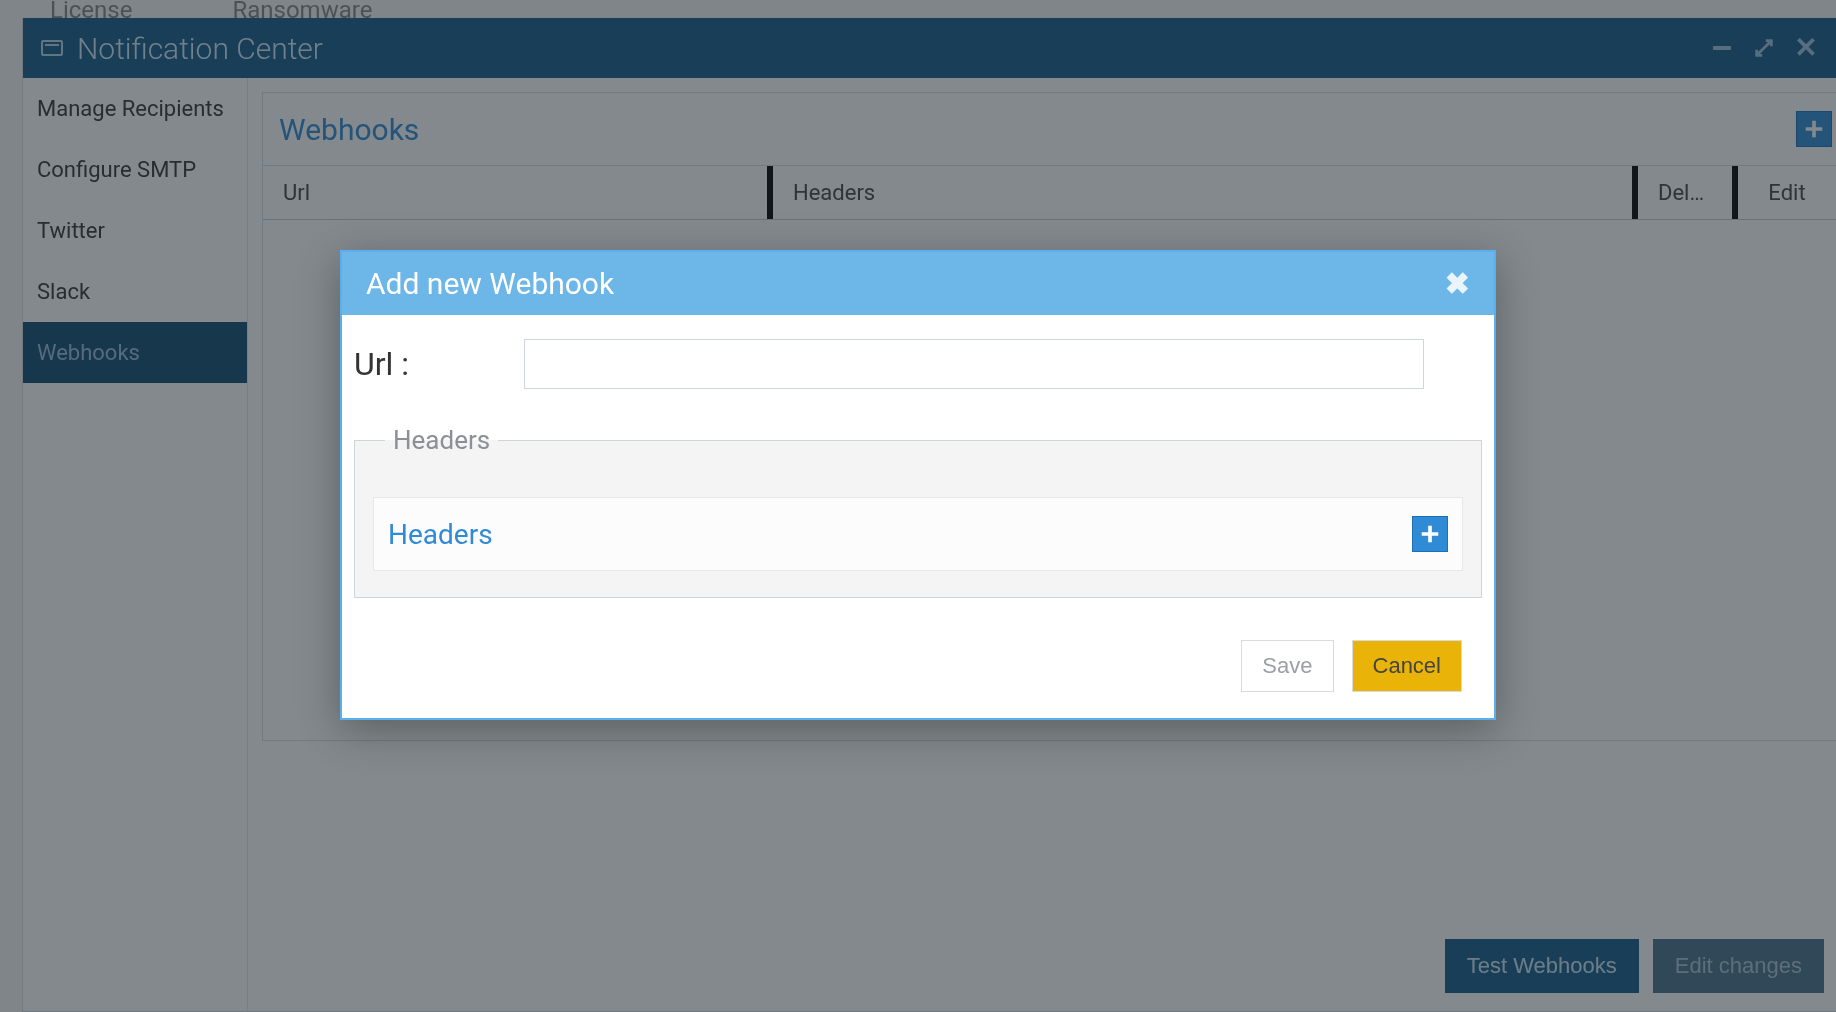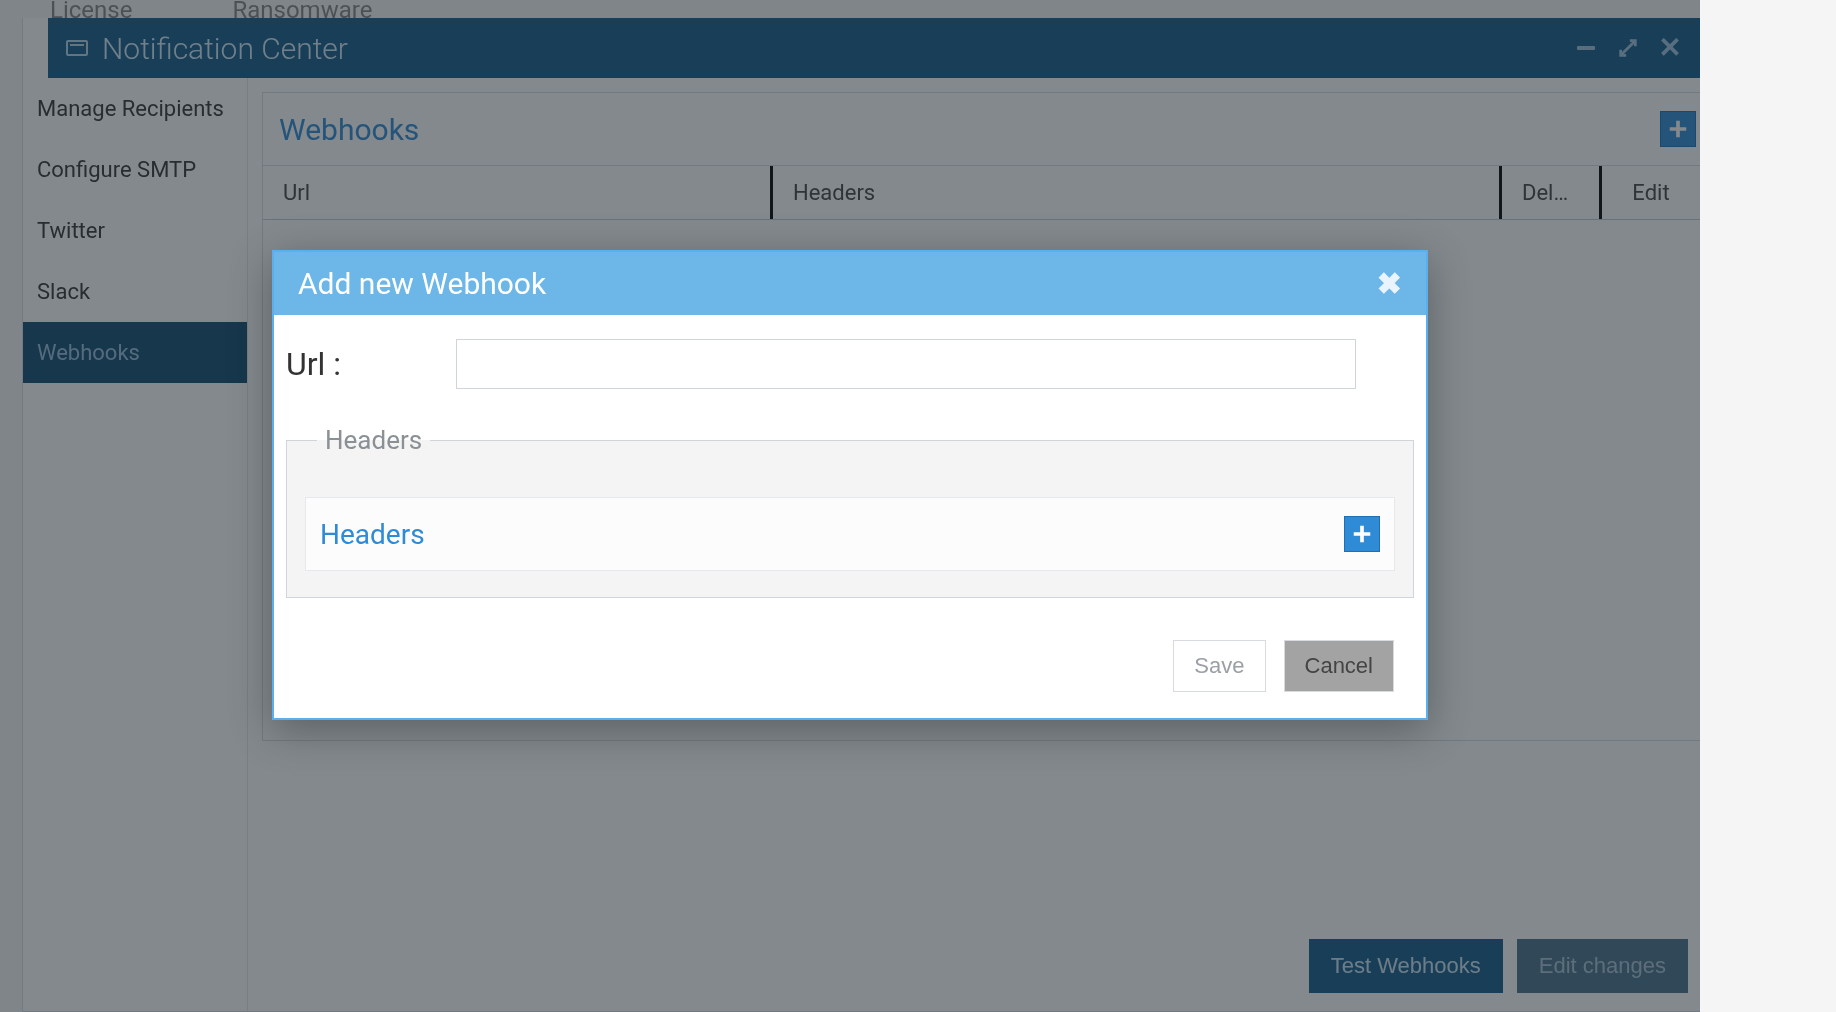--- a/index.html
+++ b/index.html
@@ -1,25 +1,25 @@
 <!DOCTYPE html>
 <html><head>
 <meta charset="utf-8">
 <style>
   * { box-sizing: border-box; margin: 0; padding: 0; }
   html, body { width: 100%; height: 100%; font-family: -apple-system, "Segoe UI", Roboto, "Helvetica Neue", Arial, sans-serif; background:#f5f5f5; color:#333; }
-  .app { position:relative; width:1700px; height:1012px; overflow:hidden;text-decoration:underline; }
+  .app { position:relative; width:1836px; height:1012px; overflow:hidden;text-decoration:underline; }
 
   
   .bg-tabs { position:absolute; top:-4px; left:50px; display:flex; gap:100px; color:#555; font-size:24px; }
   .bg-tabs span { opacity:.7; }
 
   
   .window { position:absolute; left:22px; top:18px; right:0; bottom:0; background:#fff; border:1px solid #d7dde3; border-top:none; border-right:none; box-shadow:none; overflow:hidden; }
-  .titlebar { height:60px; background:#145a8a; display:flex; align-items:center; padding:0 18px; color:#c9dff2;margin-left:25px; }
+  .titlebar { height:60px; background:#145a8a; display:flex; align-items:center; padding:0 18px; color:#c9dff2; }
   .titlebar .env { width:22px; height:16px; border:2px solid #c9dff2; border-radius:2px; margin-right:14px; position:relative; opacity:.9; }
   .titlebar .env::after{ content:""; position:absolute; left:2px; right:2px; top:2px; height:0; border-top:2px solid #c9dff2; }
   .titlebar .title { font-size:30px; font-weight:300; color:#d6e9f8; }
   .titlebar .spacer { flex:1; }
   .win-controls { display:flex; gap:18px; align-items:center; color:#9fc4e1; }
   .win-controls .ctrl { width:24px; height:24px; display:flex; align-items:center; justify-content:center; cursor:pointer; }
   .ctrl.min::before{ content:""; display:block; width:18px; height:4px; background:#9fc4e1; border-radius:1px; }
   .ctrl.max svg{ width:22px;height:22px; stroke:#9fc4e1; fill:none; stroke-width:3; }
   .ctrl.close{ font-size:28px; font-weight:700; line-height:1; color:#9fc4e1; }
 
@@ -33,21 +33,21 @@
   
   .main { flex:1; padding:14px 0 0 14px; position:relative; }
   .panel { border:1px solid #d7dde3; border-right:none; }
   .panel-head { display:flex; align-items:center; padding:18px 0 18px 16px; }
   .panel-title { color:#2f8bd6; font-size:30px; font-weight:400; }
   .panel-head .spacer{flex:1;}
   .add-btn { width:36px; height:36px; background:#2f8bd6; color:#fff; display:flex; align-items:center; justify-content:center; margin-right:4px; cursor:pointer; border:1px solid #1d6fb6; }
   .add-btn svg{ width:22px;height:22px; fill:#fff; }
 
   .grid-head { display:flex; border-top:1px solid #d7dde3; border-bottom:1px solid #c7ccd2; font-size:22px; color:#444; }
-  .grid-head .col { padding:14px 20px; border-right:3px solid #000000; white-space:nowrap; overflow:hidden; text-overflow:ellipsis; }
+  .grid-head .col { padding:14px 20px; border-right:6px solid #000000; white-space:nowrap; overflow:hidden; text-overflow:ellipsis; }
   .grid-head .col.url { flex:0 0 510px; }
   .grid-head .col.headers { flex:1; }
   .grid-head .col.del { flex:0 0 100px; }
   .grid-head .col.edit { flex:0 0 98px; border-right:none; text-align:center; }
 
   .grid-body { height:520px; }
 
   .footer-bar { position:absolute; left:14px; right:0; bottom:18px; display:flex; justify-content:flex-end; gap:14px; padding-right:12px; }
   .footer-bar .btn { padding:14px 22px; font-size:22px; color:#cfe4f4; background:#145a8a; border:none; cursor:pointer; }
   .footer-bar .btn.secondary { background:#4b6f89; color:#a9c3d8; }
@@ -70,21 +70,21 @@
   fieldset.headers { margin-top:36px; border:1px solid #cfd5db; background:#f4f4f4; padding:42px 18px 26px 18px; position:relative; }
   fieldset.headers legend { font-size:26px; color:#8a9096; padding:0 8px; margin-left:12px; background:transparent; }
   .headers-panel { background:#fcfcfc; border:1px solid #e6e9ec; display:flex; align-items:center; padding:18px 14px; }
   .headers-panel .h-title { color:#2f8bd6; font-size:28px; }
   .headers-panel .spacer{flex:1;}
   .headers-panel .add-btn{ margin-right:0; }
 
   .dlg-footer { display:flex; justify-content:flex-end; gap:18px; padding:22px 32px 26px 0; }
   .dlg-footer .btn { padding:12px 20px; font-size:22px; border:1px solid #d7dbe0; background:#fff; cursor:pointer; }
   .dlg-footer .btn.save { color:#9aa0a6; }
-  .dlg-footer .btn.cancel { background:#a3a3a3; color:#444; }
+  .dlg-footer .btn.cancel { background:#eab308; color:#444; }
 </style>
 </head>
 <body>
 <div class="app">
 
   <div class="bg-tabs">
     <span>License</span>
     <span>Ransomware</span>
   </div>
 

